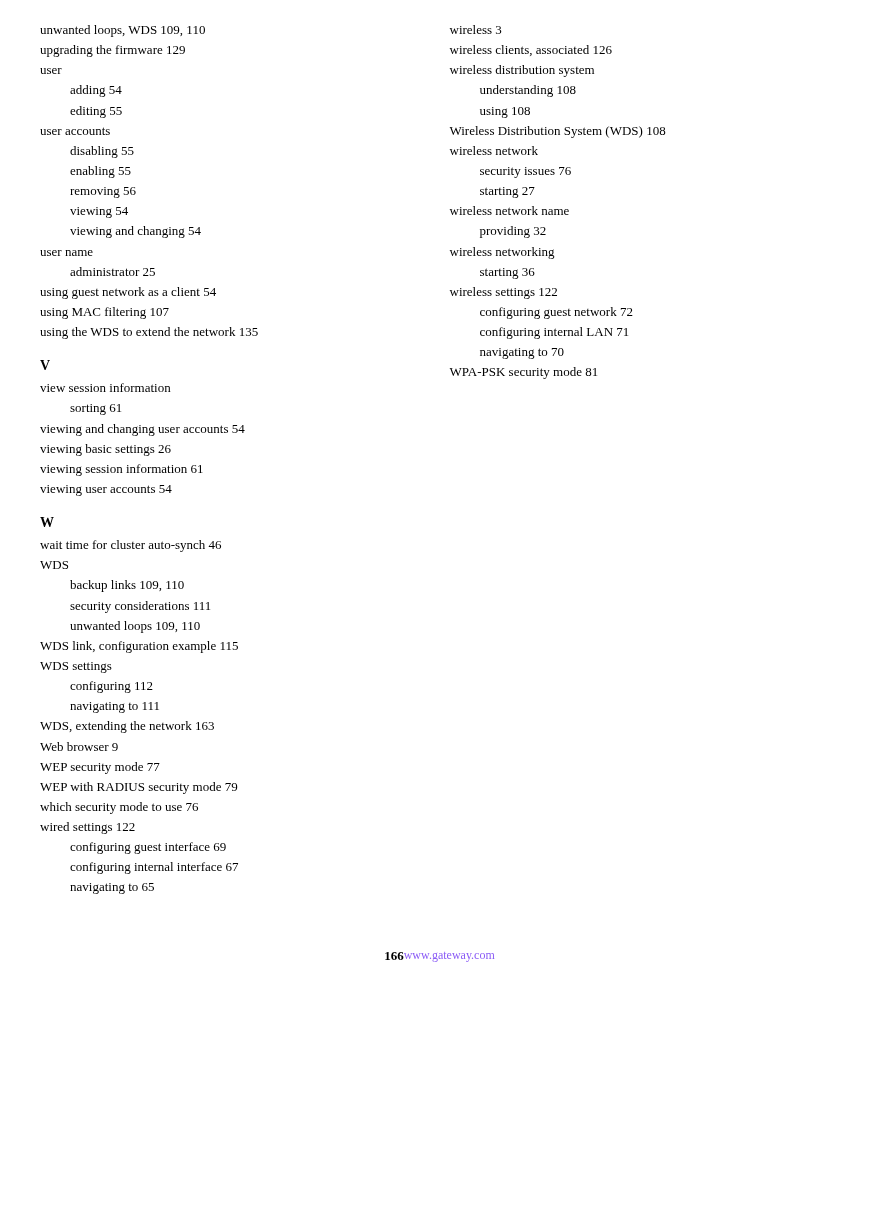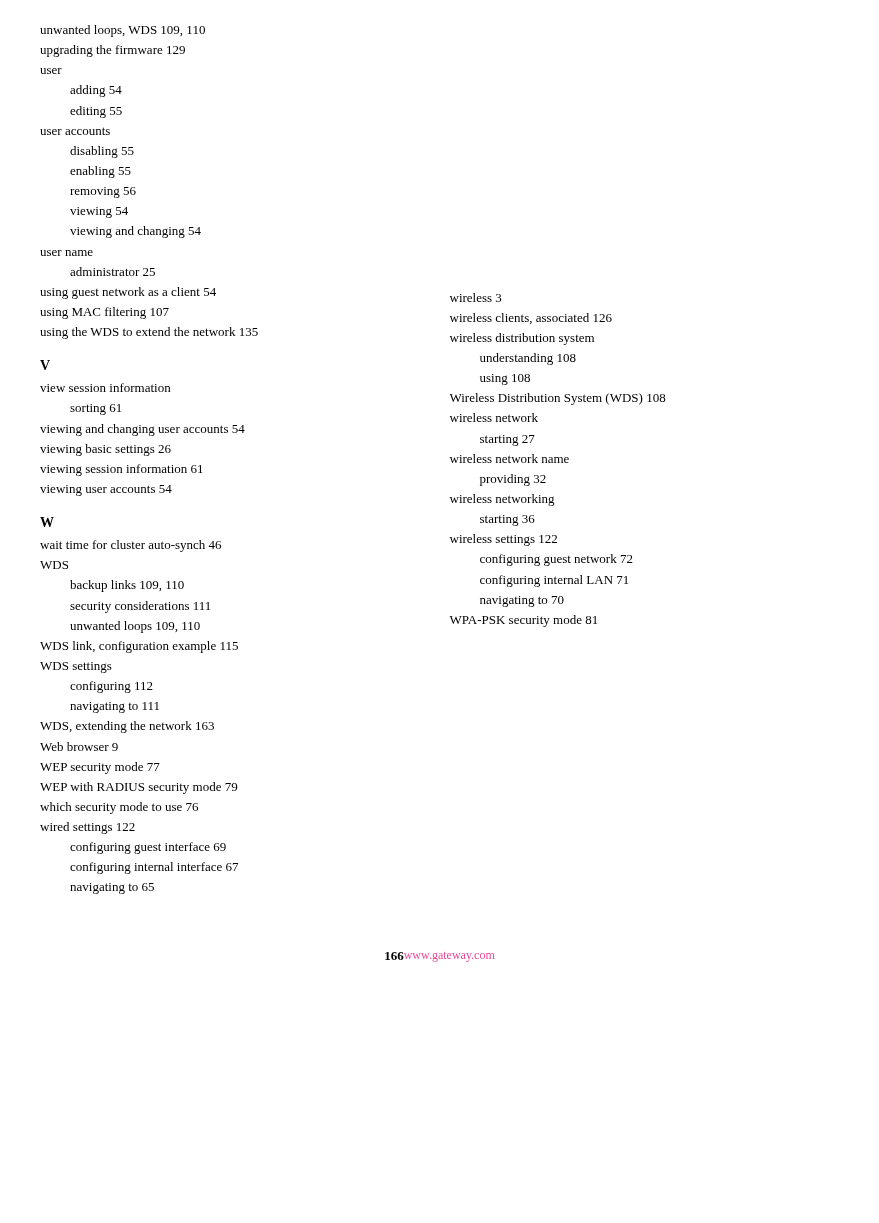--- a/index.html
+++ b/index.html
@@ -13,21 +13,20 @@
       font-size: 13px;
       color: #000000;
       width: 879px;
       min-height: 1223px;
       padding: 20px 40px 40px 40px;
     }
     .page-content {
       display: flex;
       gap: 0;
       width: 100%;
-      align-items: center;
     }
     .column-left {
       width: 50%;
       padding-right: 20px;
     }
     .column-right {
       width: 50%;
       padding-left: 10px;
     }
     .index-entry {
@@ -53,21 +52,21 @@
       margin-top: 40px;
       border-top: none;
       padding-top: 10px;
     }
     .footer-page {
       font-weight: bold;
       font-size: 13px;
     }
     .footer-url {
       font-size: 12px;
-      color: #ec4899;
+      color: #8b5cf6;
     }
   </style>
 </head>
 <body>
 
 <div class="page-content">
   <div class="column-left">
 
     <div>
       
@@ -124,20 +123,21 @@
   </div>
   <div class="column-right">
     <div id="right-entries">
         <div class="index-entry top-level">wireless  3</div>
         <div class="index-entry top-level">wireless clients, associated  126</div>
         <div class="index-entry top-level">wireless distribution system</div>
         <div class="index-entry sub">understanding  108</div>
         <div class="index-entry sub">using  108</div>
         <div class="index-entry top-level">Wireless Distribution System (WDS)  108</div>
         <div class="index-entry top-level">wireless network</div>
+        <div class="index-entry sub">security issues  76</div>
         <div class="index-entry sub">starting  27</div>
         <div class="index-entry top-level">wireless network name</div>
         <div class="index-entry sub">providing  32</div>
         <div class="index-entry top-level">wireless networking</div>
         <div class="index-entry sub">starting  36</div>
         <div class="index-entry top-level">wireless settings  122</div>
         <div class="index-entry sub">configuring guest network  72</div>
         <div class="index-entry sub">configuring internal LAN  71</div>
         <div class="index-entry sub">navigating to  70</div>
         <div class="index-entry top-level">WPA-PSK security mode  81</div>

